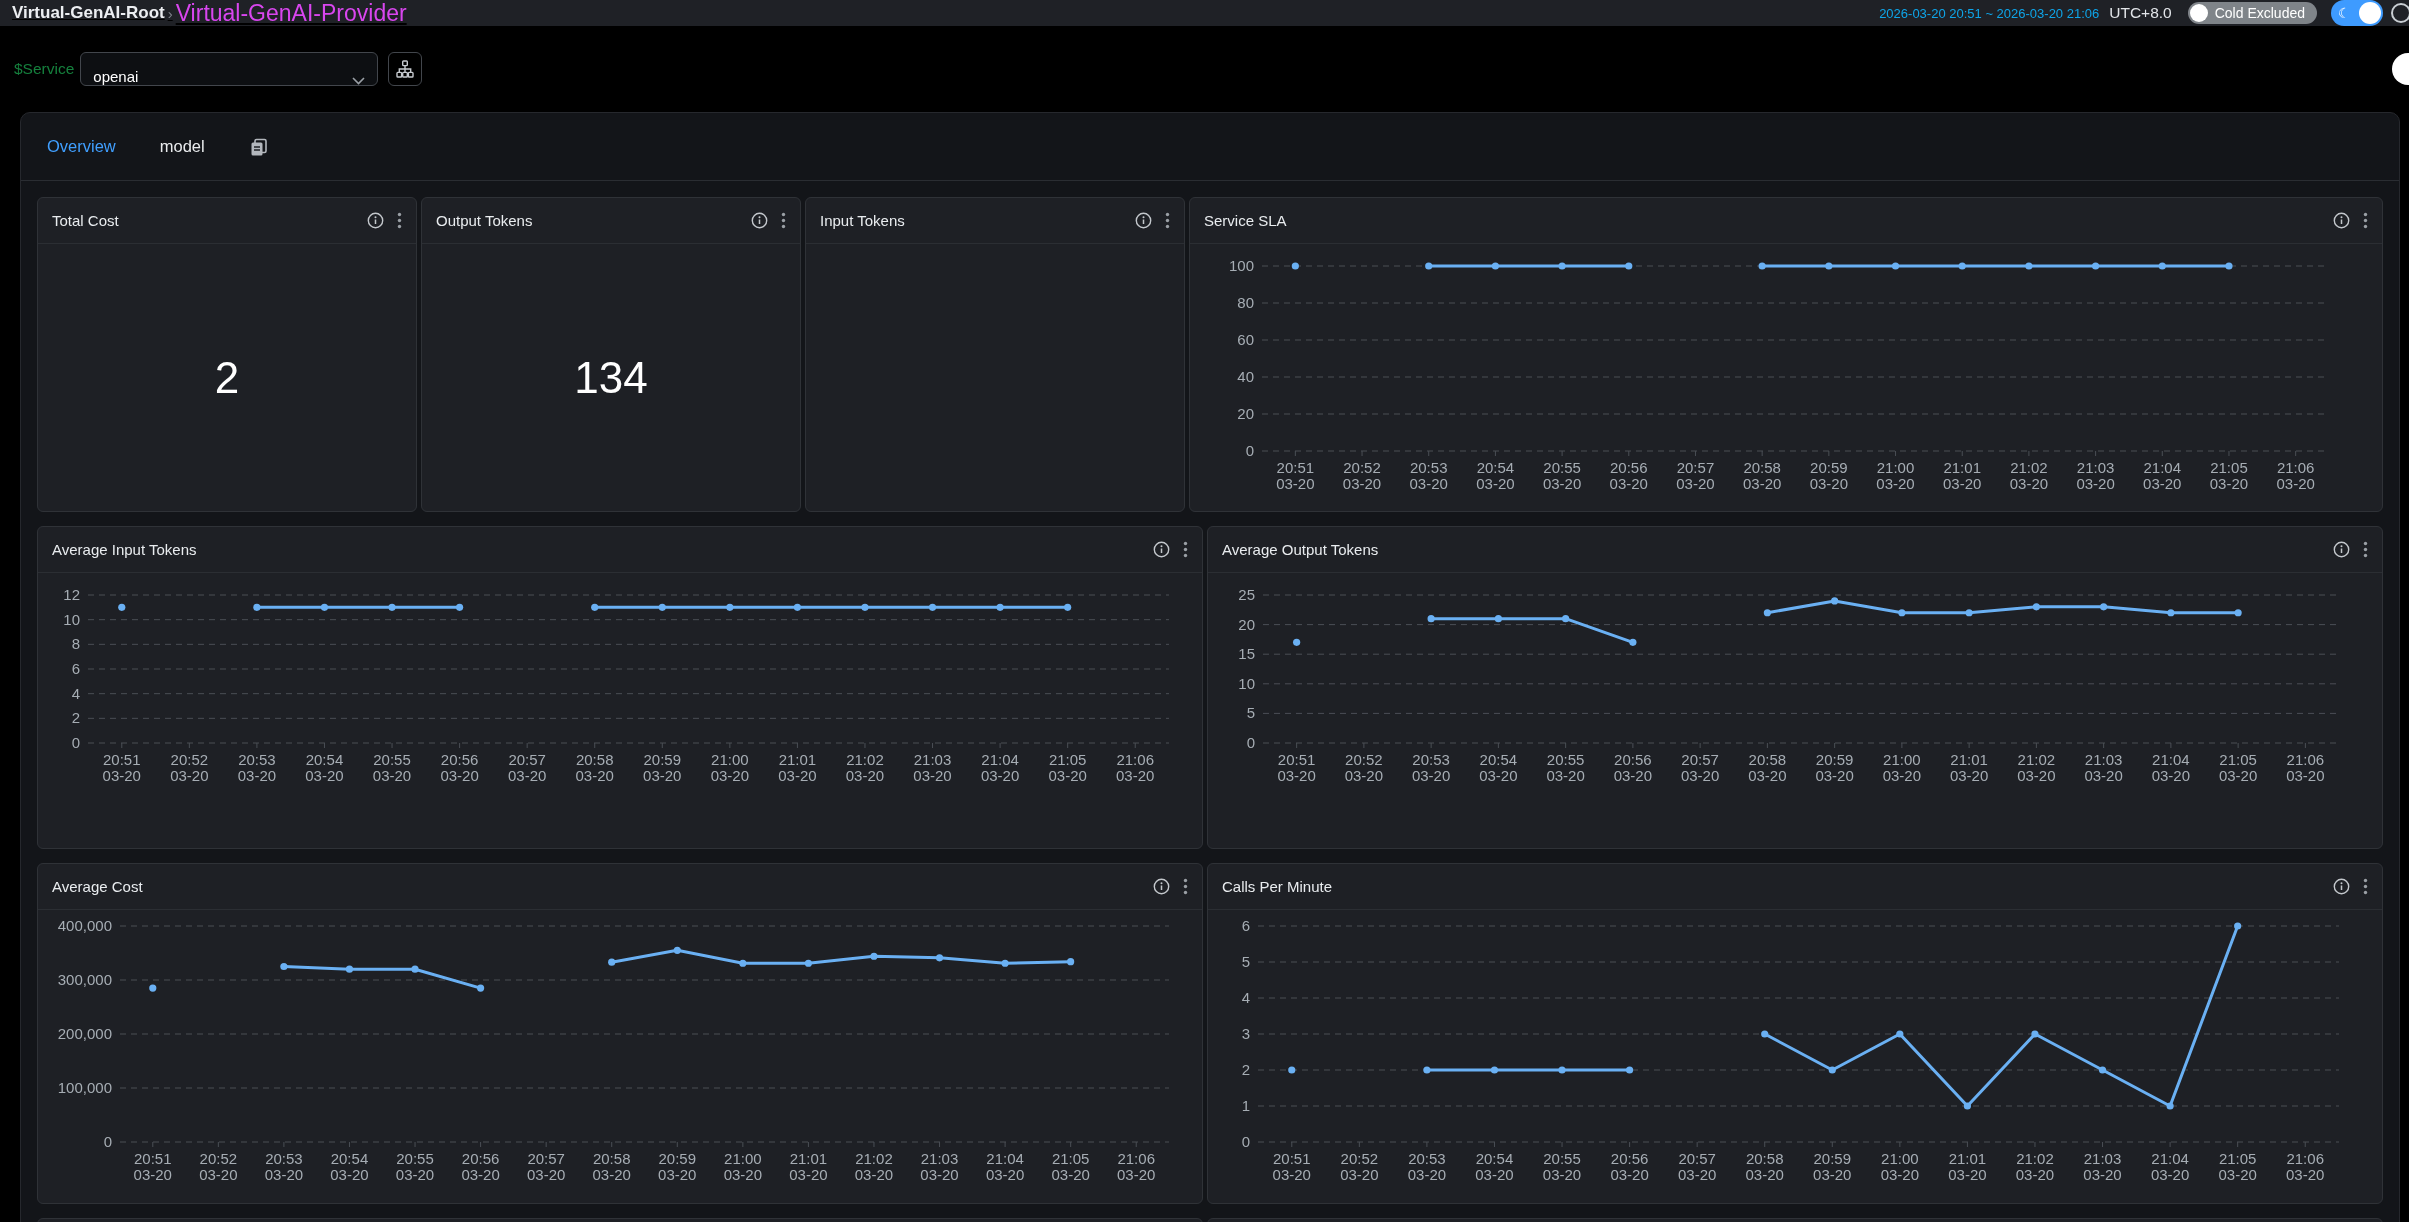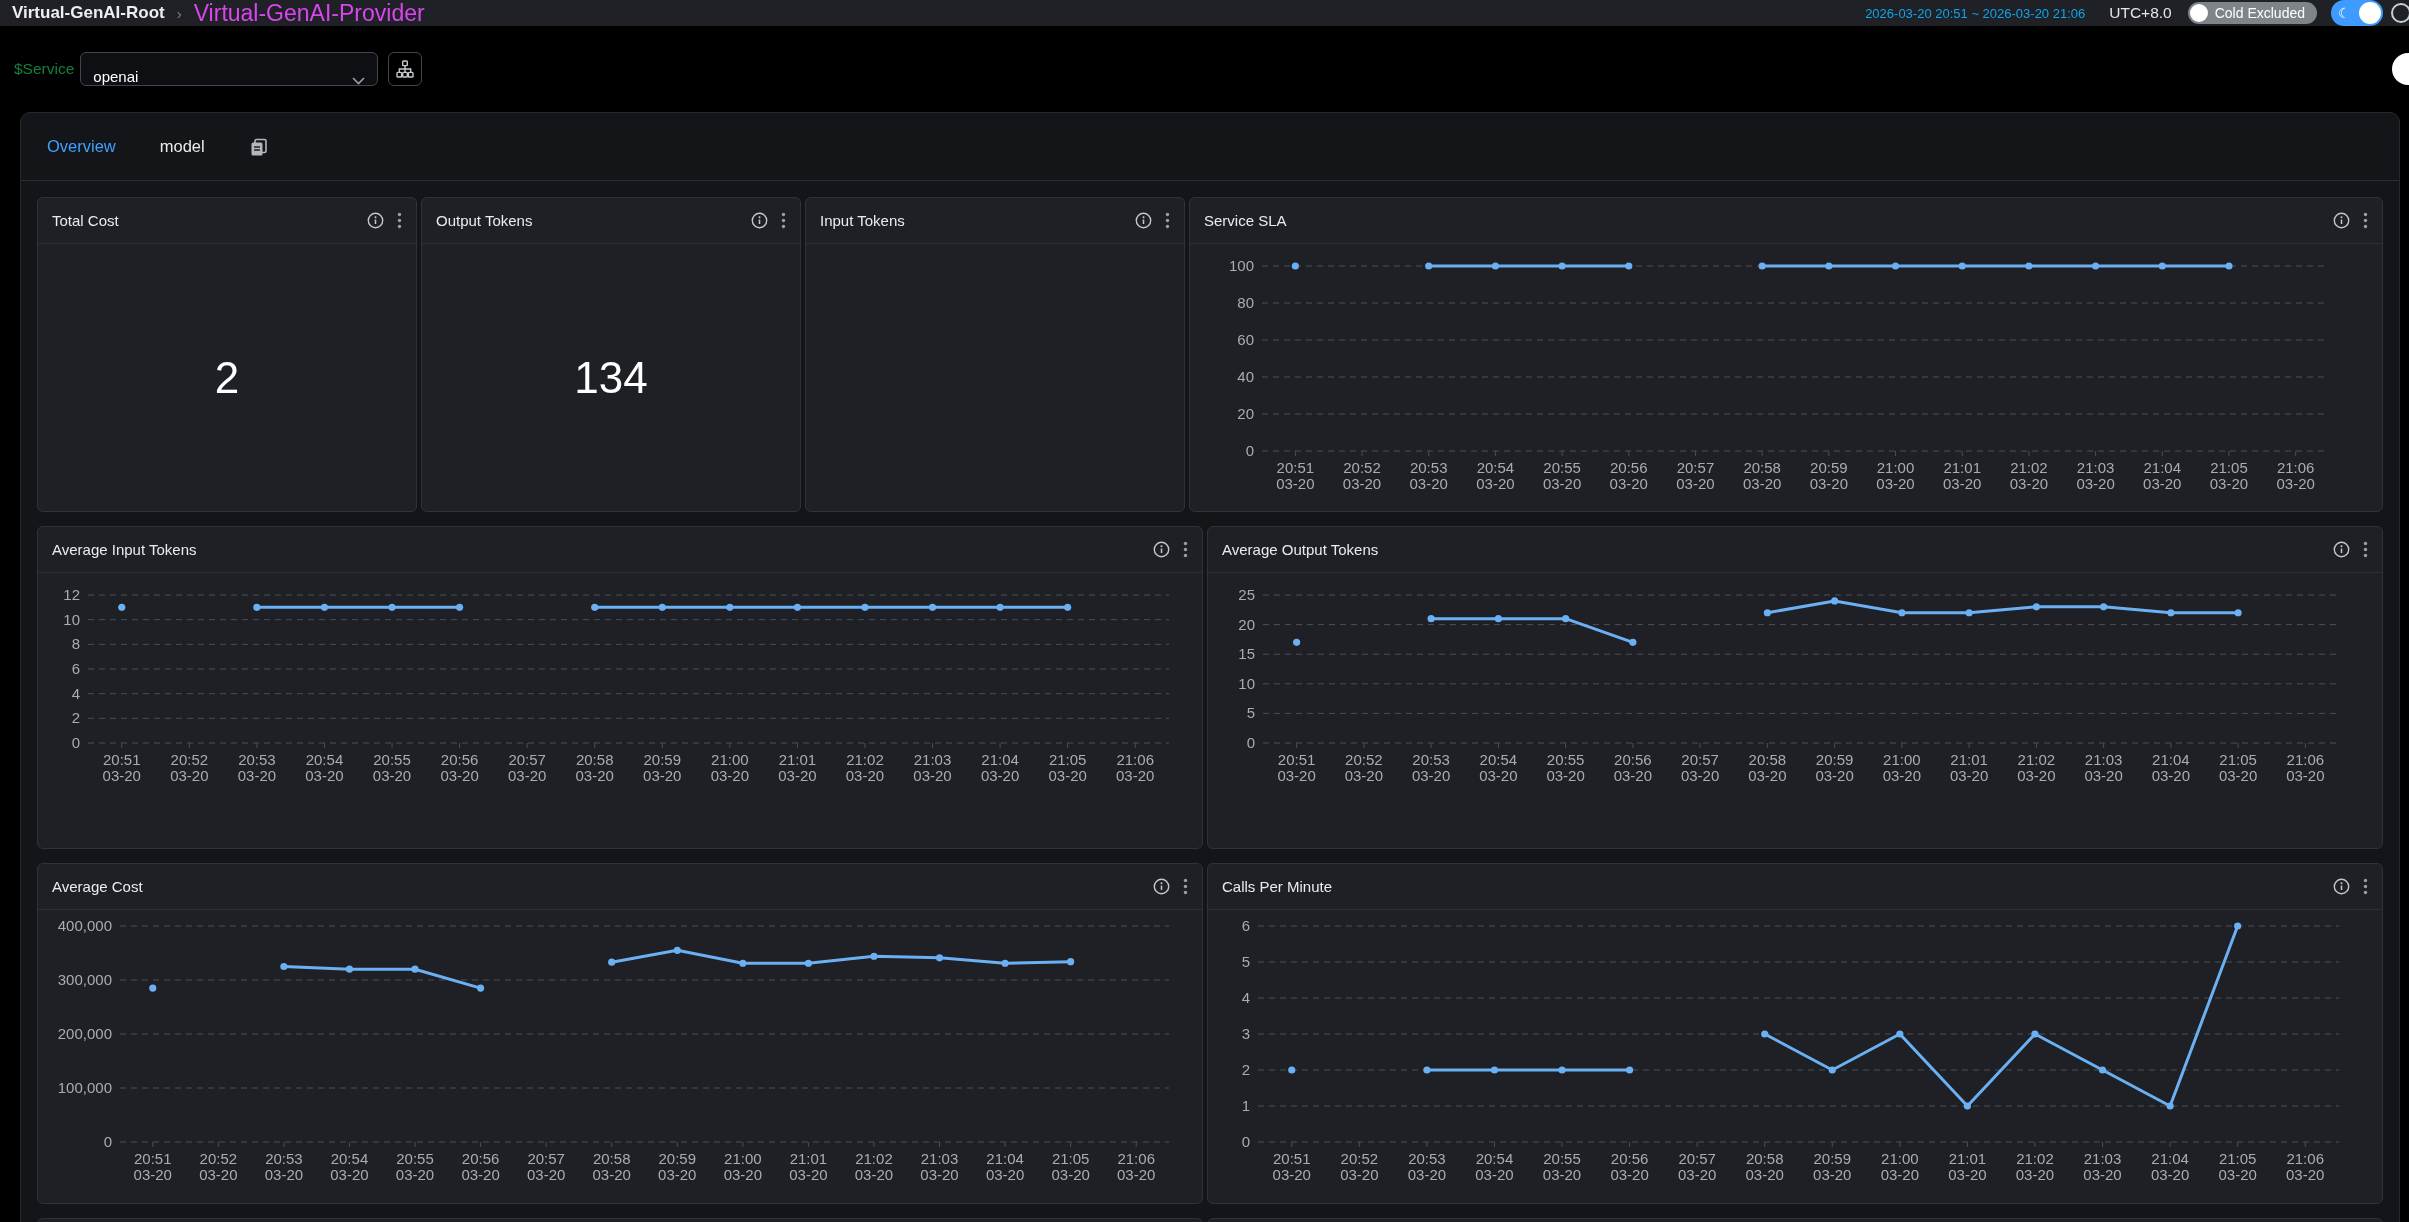--- a/index.html
+++ b/index.html
@@ -2,27 +2,27 @@
 <html><head>
 <meta charset="utf-8">
 <style>
   * { margin:0; padding:0; box-sizing:border-box; }
   html,body { background:#000; }
   body { font-family:"Liberation Sans", sans-serif; }
   .screen { position:relative; width:2409px; height:1222px; background:#000; overflow:hidden; }
 
   
   .topbar { height:26px; background:#1f2126; display:flex; align-items:center; padding:0 12px; }
-  .breadcrumb { display:flex; align-items:center; gap:12px; white-space:nowrap; }
+  .breadcrumb { display:flex; align-items:center; gap:3px; white-space:nowrap;text-decoration:underline; }
   .crumb-root { color:#eceef1; font-size:17px; font-weight:bold; }
   .crumb-sep { color:#7d828a; font-size:15px; }
   .crumb-current { color:#d946ef; font-size:23px; }
   .topbar-right { margin-left:auto; display:flex; align-items:center; gap:8px; white-space:nowrap; }
   .time-range { color:#0ea5e9; font-size:13px; }
-  .timezone { color:#e2e5e9; font-size:15.5px; margin-left:16px; }
+  .timezone { color:#e2e5e9; font-size:15.5px; margin-left:2px; }
   .pill-gray { display:inline-flex; align-items:center; height:22px; border-radius:11px;
                background:rgba(145,149,155,0.85); padding:0 12px 0 2px; gap:7px; margin-left:8px; }
   .pill-gray .knob { width:18px; height:18px; border-radius:50%; background:#fff; }
   .pill-gray .pill-label { color:#fff; font-size:14px; }
   .toggle-dark { position:relative; width:52px; height:26px; border-radius:13px; background:#3e9bff; margin-left:6px; }
   .toggle-dark .moon { position:absolute; left:7px; top:4px; color:#fff; font-size:14px; line-height:18px; }
   .toggle-dark .knob { position:absolute; right:2px; top:2px; width:22px; height:22px; border-radius:50%; background:#fff; }
   .edge-ring { width:20px; height:20px; border-radius:50%; border:2px solid #c9ced3; margin-right:-14px; flex:none; }
 
   

